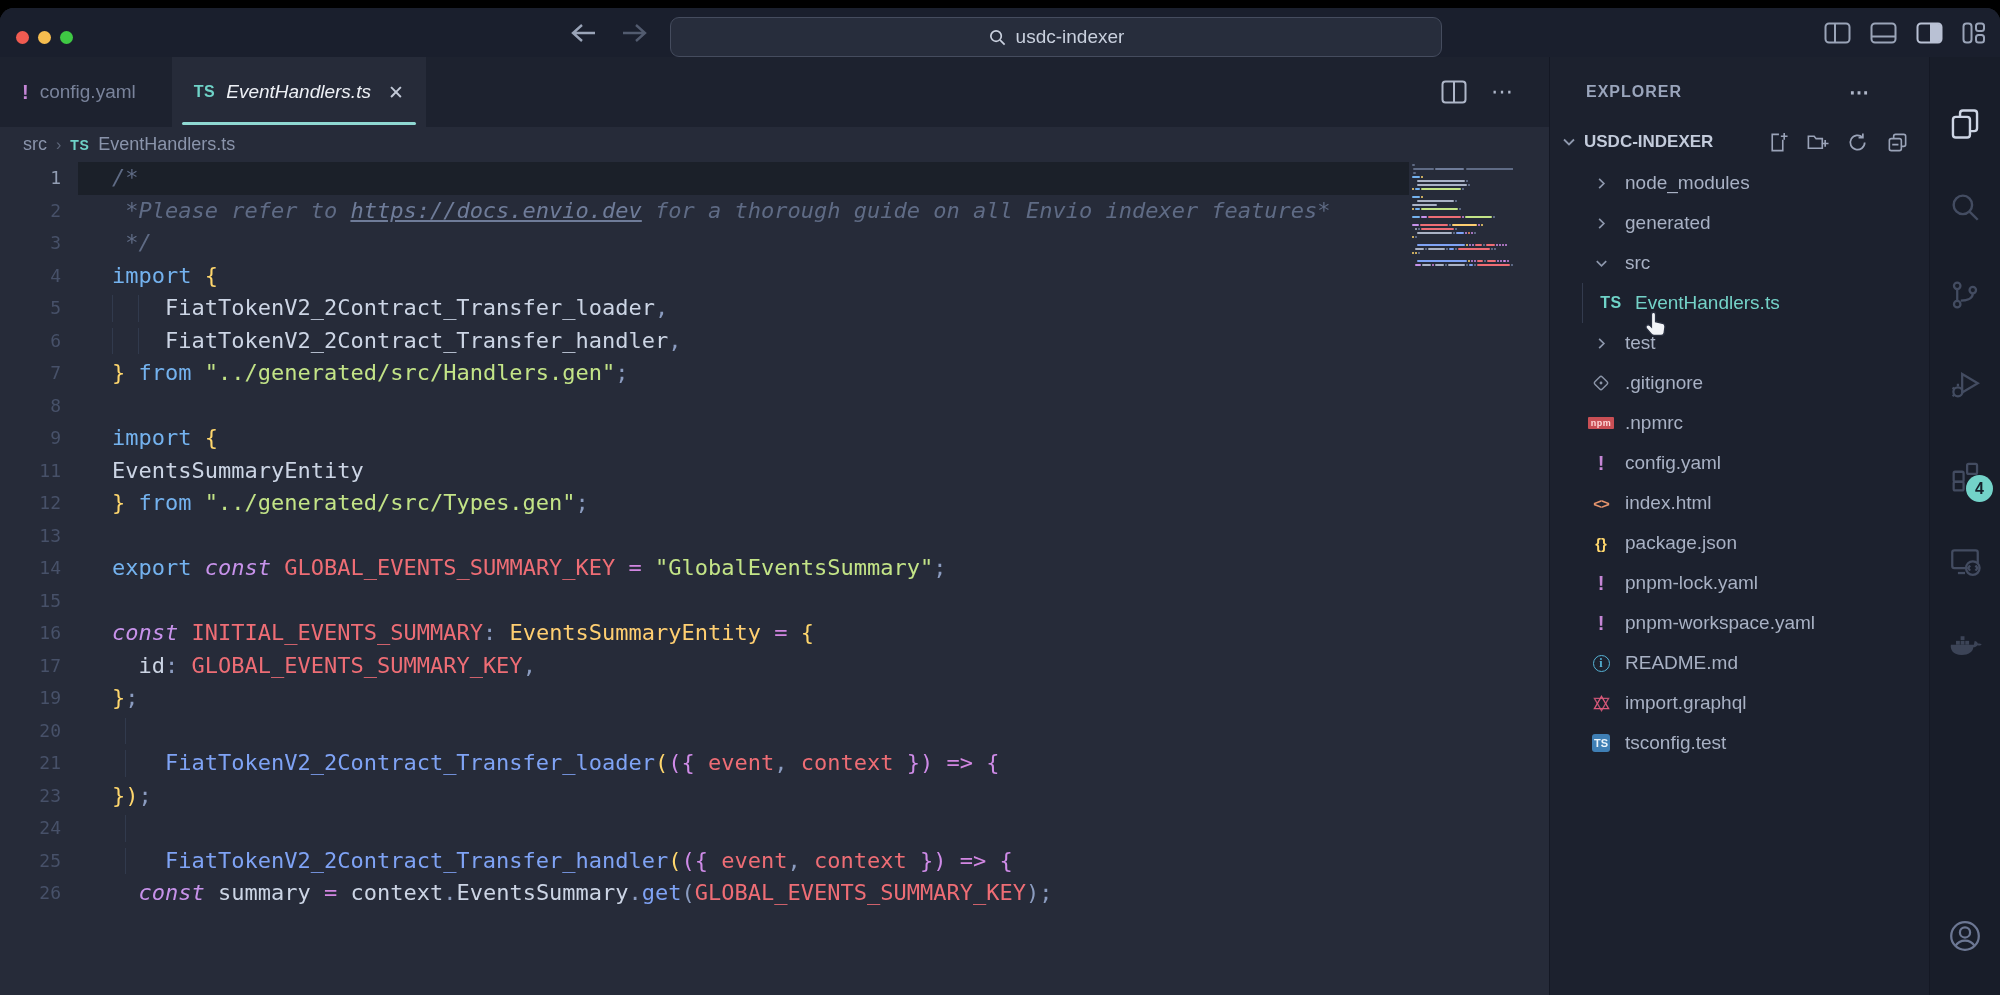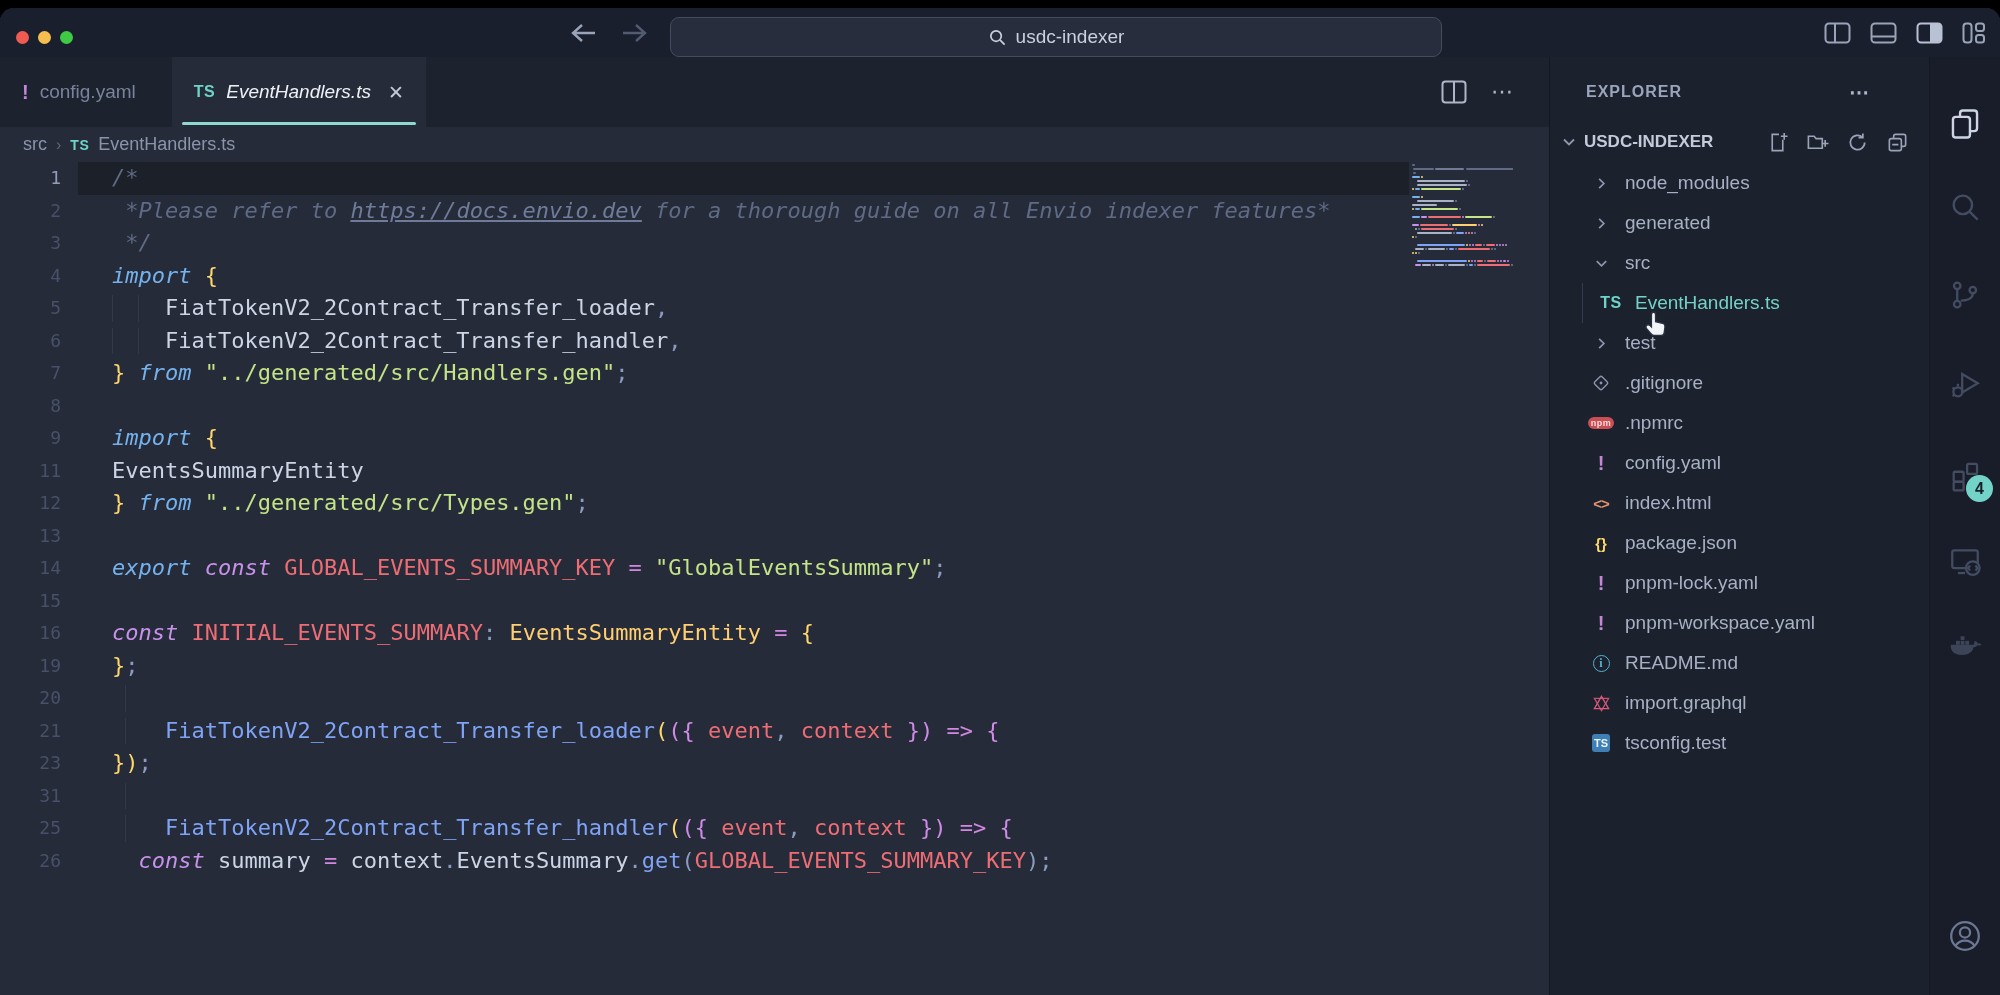--- a/index.html
+++ b/index.html
@@ -44,21 +44,21 @@
 
   
   .code-wrap { flex:1; position:relative; overflow:hidden; font-family:"DejaVu Sans Mono", monospace; }
   .cl { position:relative; height:32.5px; line-height:32.5px; font-size:22px; white-space:pre; }
   .cl .ln { position:absolute; left:0; top:0; width:61px; text-align:right; color:#475169; font-size:18px; z-index:2; }
   .cl.current .ln { color:#939eb4; }
   .cl.current::after { content:""; position:absolute; left:78px; right:140px; top:0; bottom:0; background:#1b2029; z-index:0; }
   .cl .lc { position:relative; z-index:1; display:block; padding-left:112px; }
   .guide { position:absolute; top:3px; bottom:3px; width:1px; background:#313a4d; z-index:1; }
   .t-comment{color:#5f6b85; font-style:italic;} .t-link{color:#6f7c99; font-style:italic; text-decoration:underline;}
-  .t-kw{color:#74b2ee; font-style:italic;} .t-kw2{color:#c792ea; font-style:italic;}
+  .t-kw{color:#74b2ee; } .t-kw2{color:#c792ea; font-style:italic;}
   .t-ident{color:#ccd5e5;} .t-plain{color:#ccd5e5;} .t-red{color:#ee6d75;}
   .t-string{color:#c3e487;} .t-type{color:#ffcf71;} .t-fn{color:#7fa3f5;}
   .t-by{color:#ffd76d;} .t-bp{color:#cf8be8;} .t-op{color:#d287e2;}
   .t-punct{color:#8b9cc0;} .t-num{color:#f7945f;}
   .minimap { position:absolute; top:1px; right:36px; width:102px; z-index:3; }
   .mm-row { height:4px; white-space:nowrap; overflow:hidden; }
   .mm-row span { display:inline-block; height:2px; vertical-align:top; margin-top:1px; border-radius:1px; }
 
   
   .sidebar { width:380px; flex:none; background:#1c212e; padding-top:16px; position:relative; font-size:19px; color:#a8b1c4; border-right:1px solid #141824; }
@@ -68,21 +68,21 @@
   .section-row { height:42px; margin-top:10px; display:flex; align-items:center; padding:0 20px 0 10px; gap:6px;
     color:#c3cbdb; font-weight:700; font-size:17px; }
   .section-actions { margin-left:auto; display:flex; gap:17px; color:#9aa3b8; }
   .tree { }
   .tree-row { height:40px; display:flex; align-items:center; gap:11px; padding-left:38px; position:relative; }
   .tree-row.child { padding-left:48px; }
   .tree-row.child::before { content:""; position:absolute; left:32px; top:0; bottom:0; width:1px; background:#333b4e; }
   .tree-row.selected .lbl { color:#74d2c8; }
   .tree-ico { width:26px; display:flex; justify-content:center; flex:none; align-items:center; }
   .chev { color:#8d97ac; }
-  .npm-chip { background:#c94f55; color:#ffd9d9; font-size:9px; font-weight:700; border-radius:6px; padding:1px 3px; letter-spacing:.5px;}
+  .npm-chip { background:#c94f55; color:#ffd9d9; font-size:9px; font-weight:700; border-radius:1px; padding:1px 3px; letter-spacing:.5px;}
   .html-ico { color:#e5946d; font-weight:700; font-size:15px; letter-spacing:-1px;}
   .json-ico { color:#ffd76d; font-weight:700; font-size:15px; }
   .info-ico { color:#56b3d6; border:1.5px solid #56b3d6; border-radius:50%; width:17px; height:17px; font-size:12px; font-weight:700;
     display:flex; align-items:center; justify-content:center; font-family:"Liberation Serif",serif; }
   .tsconfig-ico { background:#3f7fb5; color:#eaf4fb; font-size:11px; font-weight:700; width:18px; height:18px; border-radius:3px;
     display:flex; align-items:center; justify-content:center; }
   .cursor-hand { position:absolute; left:94px; top:252px; z-index:5; }
 
   
   .activitybar { width:70px; flex:none; background:#181d29; position:relative; }
@@ -182,25 +182,26 @@
               <div class="cl"><span class="ln">6</span><i class="guide" style="left: 112px;"></i><i class="guide" style="left: 138.48px;"></i><span class="lc"><span class="t-ident">    FiatTokenV2_2Contract_Transfer_handler</span><span class="t-punct">,</span></span></div>
               <div class="cl"><span class="ln">7</span><span class="lc"><span class="t-by">}</span><span class="t-plain"> </span><span class="t-kw">from</span><span class="t-plain"> </span><span class="t-string">"../generated/src/Handlers.gen"</span><span class="t-punct">;</span></span></div>
               <div class="cl"><span class="ln">8</span><span class="lc"></span></div>
               <div class="cl"><span class="ln">9</span><span class="lc"><span class="t-kw">import</span><span class="t-plain"> </span><span class="t-by">{</span></span></div>
               <div class="cl"><span class="ln">11</span><span class="lc"><span class="t-ident">EventsSummaryEntity</span></span></div>
               <div class="cl"><span class="ln">12</span><span class="lc"><span class="t-by">}</span><span class="t-plain"> </span><span class="t-kw">from</span><span class="t-plain"> </span><span class="t-string">"../generated/src/Types.gen"</span><span class="t-punct">;</span></span></div>
               <div class="cl"><span class="ln">13</span><span class="lc"></span></div>
               <div class="cl"><span class="ln">14</span><span class="lc"><span class="t-kw">export</span><span class="t-plain"> </span><span class="t-kw2">const</span><span class="t-plain"> </span><span class="t-red">GLOBAL_EVENTS_SUMMARY_KEY</span><span class="t-plain"> </span><span class="t-op">=</span><span class="t-plain"> </span><span class="t-string">"GlobalEventsSummary"</span><span class="t-punct">;</span></span></div>
               <div class="cl"><span class="ln">15</span><span class="lc"></span></div>
               <div class="cl"><span class="ln">16</span><span class="lc"><span class="t-kw2">const</span><span class="t-plain"> </span><span class="t-red">INITIAL_EVENTS_SUMMARY</span><span class="t-punct">:</span><span class="t-plain"> </span><span class="t-type">EventsSummaryEntity</span><span class="t-plain"> </span><span class="t-op">=</span><span class="t-plain"> </span><span class="t-by">{</span></span></div>
+              <div class="cl"><span class="ln">17</span><span class="lc"><span class="t-ident">  id</span><span class="t-punct">:</span><span class="t-plain"> </span><span class="t-red">GLOBAL_EVENTS_SUMMARY_KEY</span><span class="t-punct">,</span></span></div>
               <div class="cl"><span class="ln">19</span><span class="lc"><span class="t-by">}</span><span class="t-punct">;</span></span></div>
               <div class="cl"><span class="ln">20</span><i class="guide" style="left: 125.24px;"></i><span class="lc"></span></div>
               <div class="cl"><span class="ln">21</span><i class="guide" style="left: 125.24px;"></i><span class="lc"><span class="t-fn">    FiatTokenV2_2Contract_Transfer_loader</span><span class="t-by">(</span><span class="t-bp">(</span><span class="t-bp">{</span><span class="t-plain"> </span><span class="t-red">event</span><span class="t-punct">,</span><span class="t-plain"> </span><span class="t-red">context</span><span class="t-plain"> </span><span class="t-bp">}</span><span class="t-bp">)</span><span class="t-plain"> </span><span class="t-op">=&gt;</span><span class="t-plain"> </span><span class="t-bp">{</span></span></div>
               <div class="cl"><span class="ln">23</span><span class="lc"><span class="t-by">}</span><span class="t-by">)</span><span class="t-punct">;</span></span></div>
-              <div class="cl"><span class="ln">31</span><i class="guide" style="left: 125.24px;"></i><span class="lc"></span></div>
+              <div class="cl"><span class="ln">24</span><i class="guide" style="left: 125.24px;"></i><span class="lc"></span></div>
               <div class="cl"><span class="ln">25</span><i class="guide" style="left: 125.24px;"></i><span class="lc"><span class="t-fn">    FiatTokenV2_2Contract_Transfer_handler</span><span class="t-by">(</span><span class="t-bp">(</span><span class="t-bp">{</span><span class="t-plain"> </span><span class="t-red">event</span><span class="t-punct">,</span><span class="t-plain"> </span><span class="t-red">context</span><span class="t-plain"> </span><span class="t-bp">}</span><span class="t-bp">)</span><span class="t-plain"> </span><span class="t-op">=&gt;</span><span class="t-plain"> </span><span class="t-bp">{</span></span></div>
               <div class="cl"><span class="ln">26</span><span class="lc"><span class="t-kw2">  const</span><span class="t-plain"> </span><span class="t-ident">summary</span><span class="t-plain"> </span><span class="t-op">=</span><span class="t-plain"> </span><span class="t-ident">context</span><span class="t-punct">.</span><span class="t-ident">EventsSummary</span><span class="t-punct">.</span><span class="t-fn">get</span><span class="t-punct">(</span><span class="t-red">GLOBAL_EVENTS_SUMMARY_KEY</span><span class="t-punct">)</span><span class="t-punct">;</span></span></div>
             </div>
           <div class="minimap">
               <div class="mm-row"><span style="width: 2.6px; margin-left: 1px; background: rgb(95, 107, 133);"></span></div>
               <div class="mm-row"><span style="width: 20.8px; margin-left: 2.3px; background: rgb(95, 107, 133);"></span><span style="width: 28.6px; margin-left: 1px; background: rgb(111, 124, 153);"></span><span style="width: 66.3px; margin-left: 2.3px; background: rgb(95, 107, 133);"></span></div>
               <div class="mm-row"><span style="width: 2.6px; margin-left: 2.3px; background: rgb(95, 107, 133);"></span></div>
               <div class="mm-row"><span style="width: 7.8px; margin-left: 1px; background: rgb(116, 178, 238);"></span><span style="width: 2px; margin-left: 1px; background: rgb(255, 215, 109);"></span></div>
               <div class="mm-row"><span style="width: 48.1px; margin-left: 6.2px; background: rgb(170, 179, 198);"></span><span style="width: 2px; margin-left: 1px; background: rgb(110, 125, 157);"></span></div>
               <div class="mm-row"><span style="width: 49.4px; margin-left: 6.2px; background: rgb(170, 179, 198);"></span><span style="width: 2px; margin-left: 1px; background: rgb(110, 125, 157);"></span></div>

